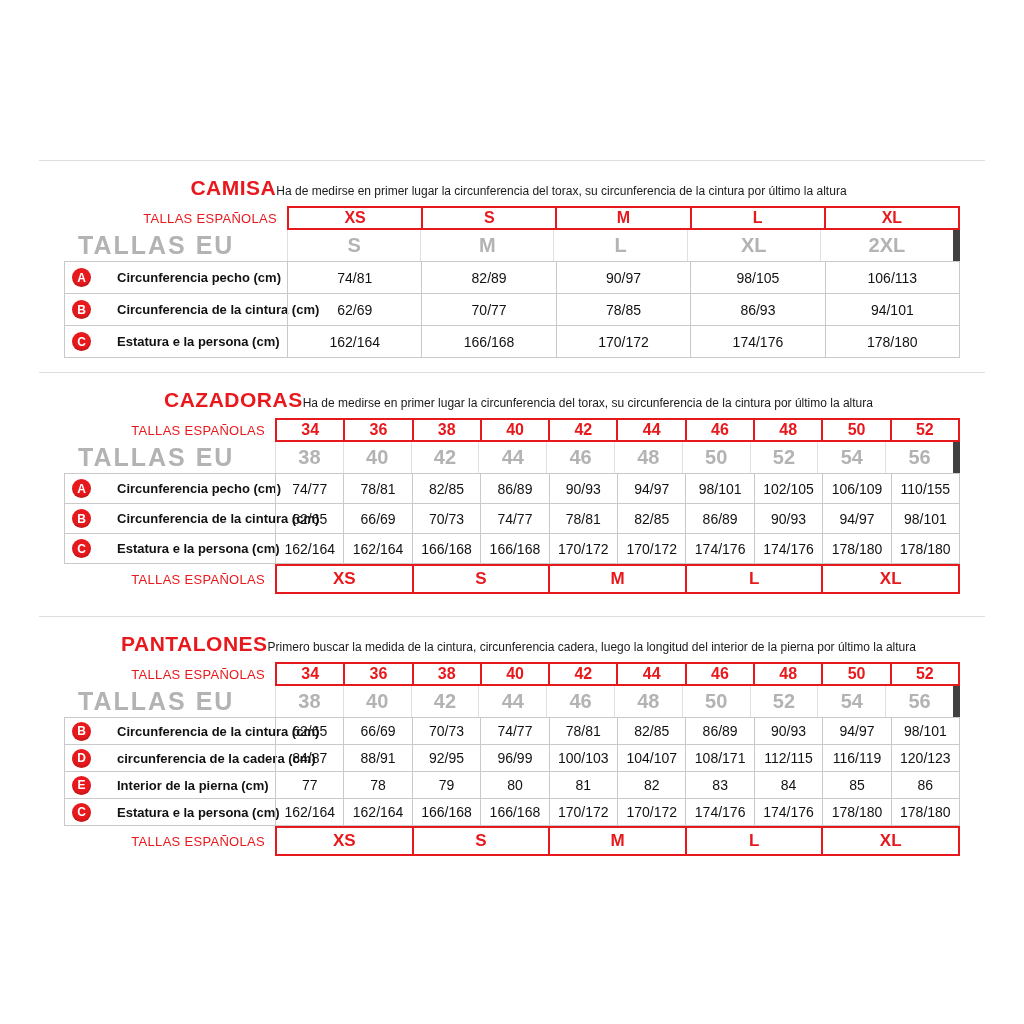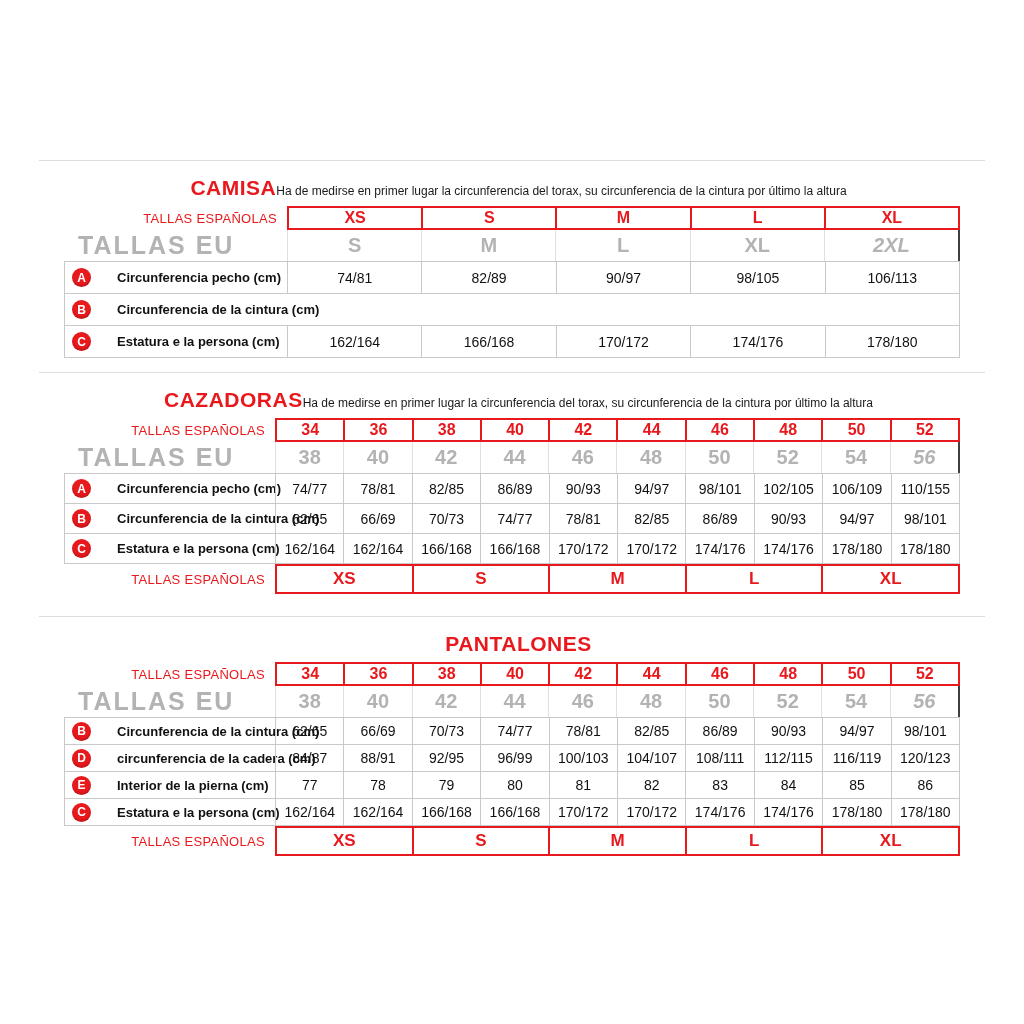--- a/index.html
+++ b/index.html
@@ -35,21 +35,21 @@
   .trow-spanish{height:24px;}
   .red-label{justify-content:flex-end;padding-right:10px;color:var(--red);font-weight:normal;font-size:13px;letter-spacing:.3px;white-space:nowrap;}
   .red-row{border:2px solid var(--red);}
   .red-row > div{color:var(--red);font-weight:bold;font-size:16px;}
   .red-row > div:not(:last-child){border-right:2px solid var(--red);}
 
   
   .trow-eu{height:31px;}
   .eu-label{color:var(--eu-gray);font-weight:bold;font-size:25px;letter-spacing:2px;padding-left:14px;text-align:right;}
   .eu-row > div{color:var(--eu-gray);font-weight:bold;font-size:20px;border-left:1px solid #e0e0e0;}
-  .eu-row > div:last-child{border-right:2px solid #404040;font-style:italic;}
+  .eu-row > div:last-child{border-right:7px solid #404040;}
 
   
   .tbody{border-top:1px solid var(--line);}
   .data-row{border-bottom:1px solid var(--line);border-right:1px solid var(--line);}
   .sec-camisa .data-row{height:32px;}
   .sec-cazadoras .data-row{height:30px;}
   .sec-pantalones .data-row{height:27px;}
   .data-label{border-left:1px solid var(--line);padding-left:7px;}
   .data-label .label-text{font-weight:bold;font-size:13px;white-space:nowrap;margin-left:20px;}
   .badge{flex:0 0 auto;width:19px;height:19px;border-radius:50%;background:var(--red);color:#fff;
@@ -106,20 +106,27 @@
               <div class="data-cell">82/89</div>
               <div class="data-cell">90/97</div>
               <div class="data-cell">98/105</div>
               <div class="data-cell">106/113</div>
             </div>
           </div>
           <div class="trow data-row">
             <div class="tlabel data-label">
               <span class="badge">B</span>
               <span class="label-text">Circunferencia de la cintura (cm)</span>
+            </div>
+            <div class="tvals">
+              <div class="data-cell">62/69</div>
+              <div class="data-cell">70/77</div>
+              <div class="data-cell">78/85</div>
+              <div class="data-cell">86/93</div>
+              <div class="data-cell">94/101</div>
             </div>
           </div>
           <div class="trow data-row">
             <div class="tlabel data-label">
               <span class="badge">C</span>
               <span class="label-text">Estatura e la persona (cm)</span>
             </div>
             <div class="tvals">
               <div class="data-cell">162/164</div>
               <div class="data-cell">166/168</div>
@@ -237,20 +244,21 @@
           </div>
         </div>
       </div>
   </div>
 
   <div class="sep sep-mid2"></div>
 
   <div class="section sec-pantalones">
     <div class="section-head">
       <h2 class="section-title">PANTALONES</h2>
+      <p class="section-note">Primero buscar la medida de la cintura, circunferencia cadera, luego la longitud del interior de la pierna por último la altura</p>
     </div>
     <div class="size-table">
         <div class="trow trow-spanish">
           <div class="tlabel red-label">TALLAS ESPAÑOLAS</div>
           <div class="tvals red-row">
             <div class="red-cell">34</div>
             <div class="red-cell">36</div>
             <div class="red-cell">38</div>
             <div class="red-cell">40</div>
             <div class="red-cell">42</div>
@@ -300,21 +308,21 @@
               <span class="badge">D</span>
               <span class="label-text">circunferencia de la cadera (cm)</span>
             </div>
             <div class="tvals">
               <div class="data-cell">84/87</div>
               <div class="data-cell">88/91</div>
               <div class="data-cell">92/95</div>
               <div class="data-cell">96/99</div>
               <div class="data-cell">100/103</div>
               <div class="data-cell">104/107</div>
-              <div class="data-cell">108/111</div>
+              <div class="data-cell">108/171</div>
               <div class="data-cell">112/115</div>
               <div class="data-cell">116/119</div>
               <div class="data-cell">120/123</div>
             </div>
           </div>
           <div class="trow data-row">
             <div class="tlabel data-label">
               <span class="badge">E</span>
               <span class="label-text">Interior de la pierna (cm)</span>
             </div>

